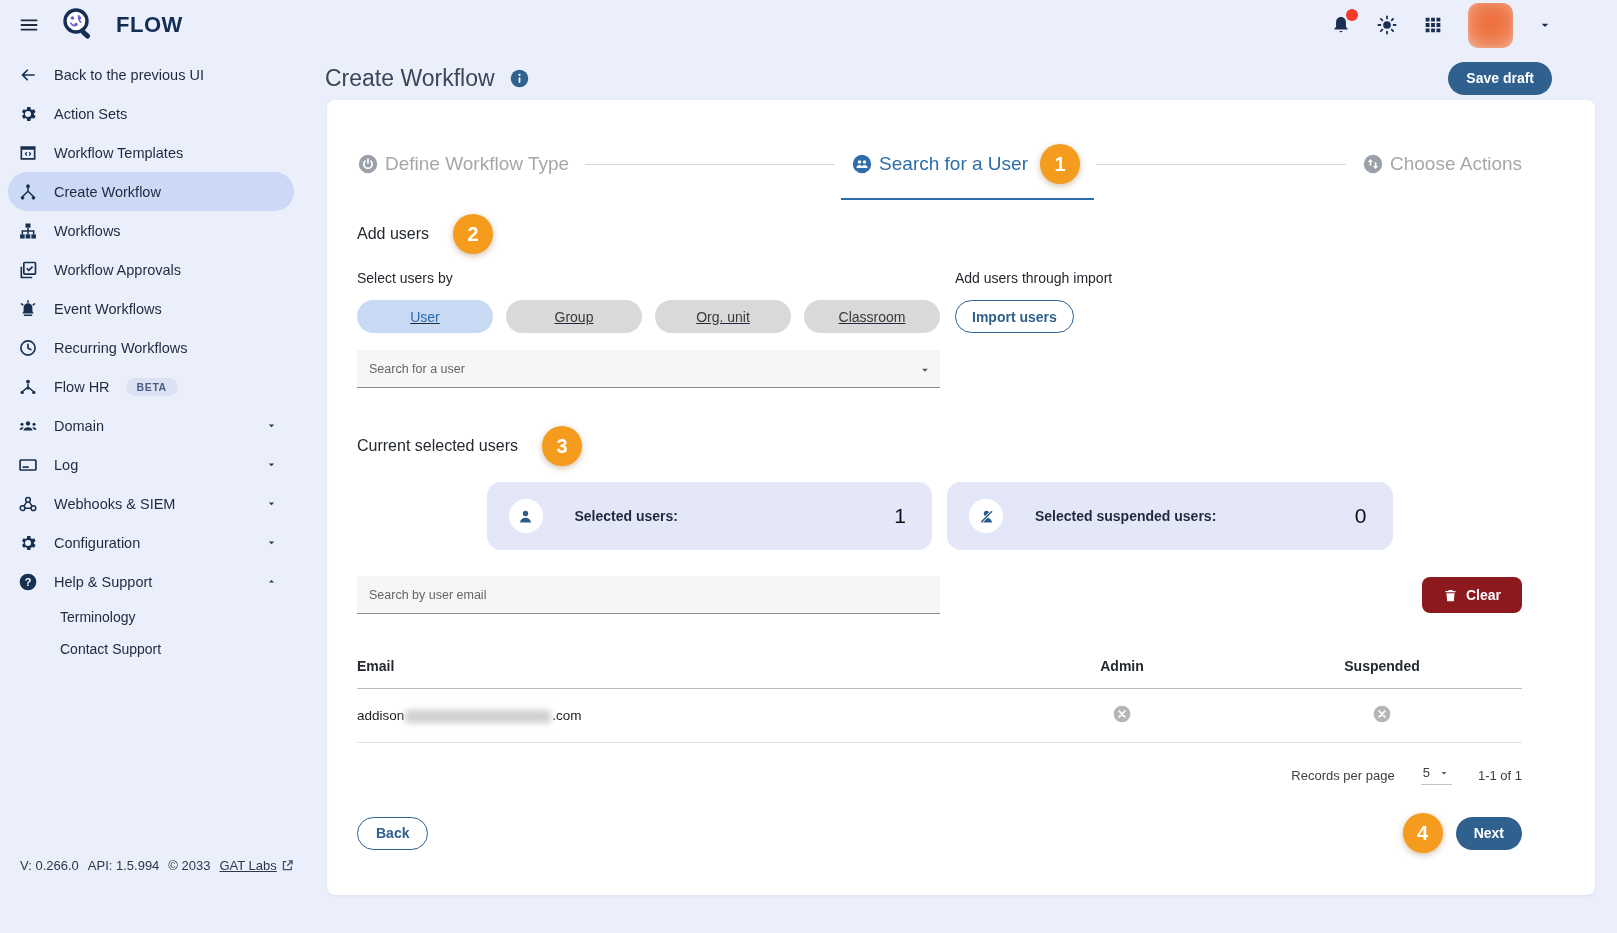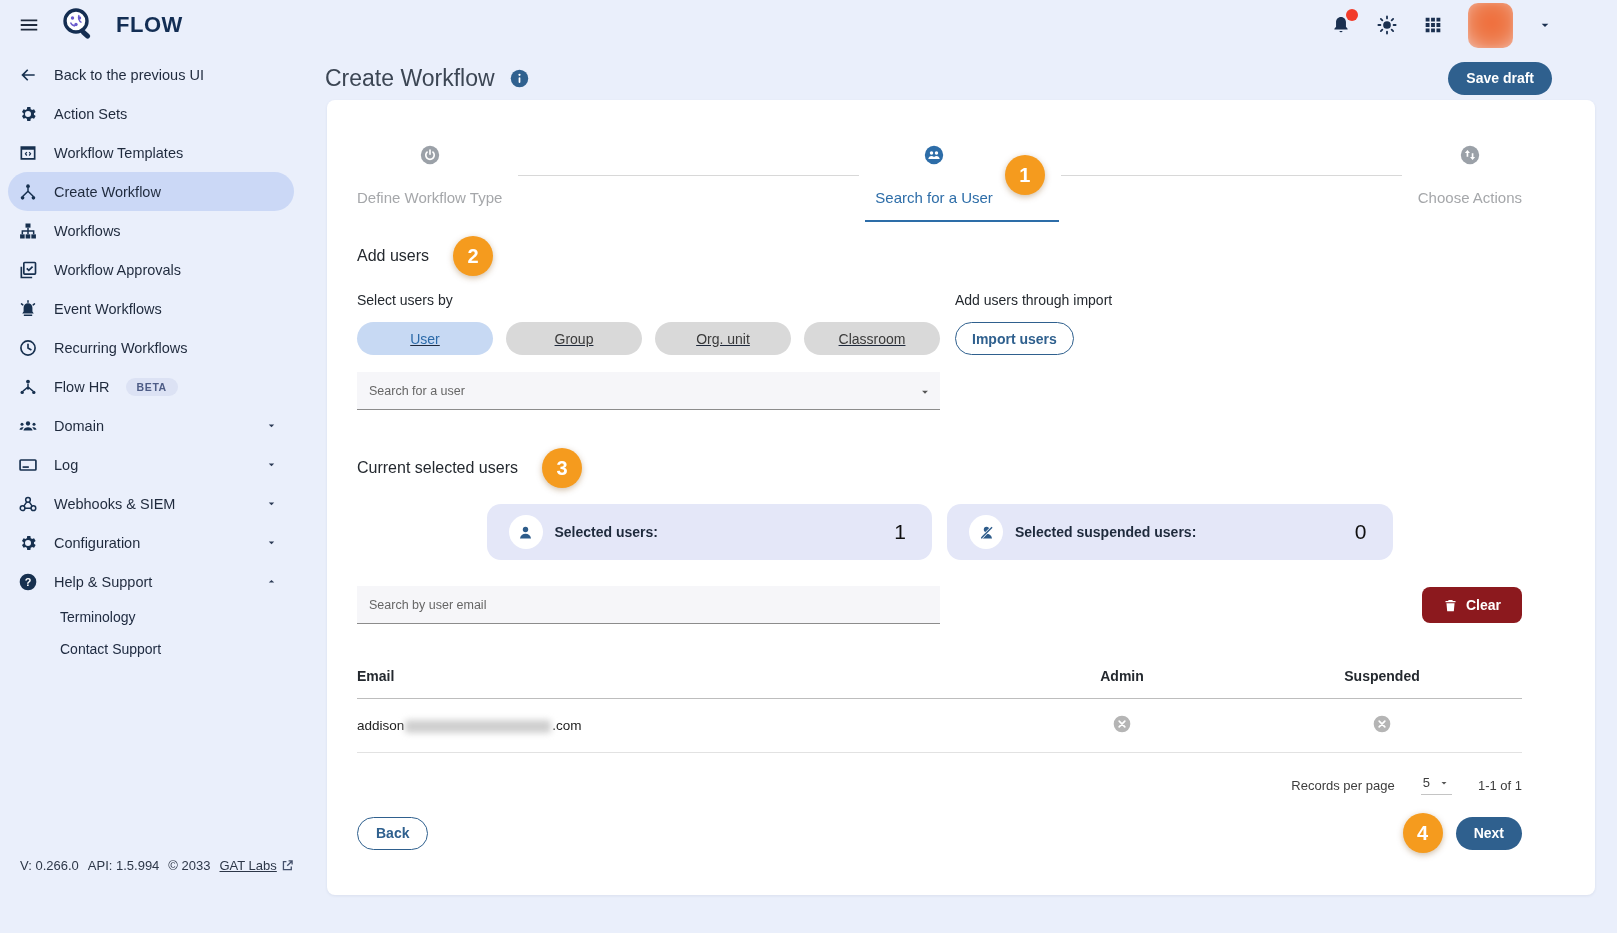--- a/index.html
+++ b/index.html
@@ -52,21 +52,21 @@
   .title { font-size:23px; color:#3C4654; }
   .info-ic { margin-left:14px; display:flex; cursor:pointer; }
   .btn-primary { margin-left:auto; background:#2F608E; color:#fff; border:none; border-radius:18px;
     height:33px; padding:0 18px; font-size:14px; font-weight:600; cursor:pointer; font-family:inherit; }
 
   .card { margin:4px 22px 0 27px; background:#fff; border-radius:8px;
     box-shadow:0 1px 3px rgba(30,50,90,.08); height:795px; padding:44px 73px 0 30px; position:relative; }
 
   
   .stepper { display:flex; align-items:center; }
-  .step { display:flex; align-items:center; gap:23px; font-size:15px; color:#A5A7AA; cursor:pointer; white-space:nowrap;flex-direction:column; }
+  .step { display:flex; align-items:center; gap:6px; font-size:19px; color:#A5A7AA; cursor:pointer; white-space:nowrap; }
   .step.active-txt { color:#2D6DA8; }
   .active-wrap { display:flex; align-items:center; gap:12px; position:relative; }
   .active-wrap::after { content:""; position:absolute; left:-10px; right:-14px; bottom:-16px; height:2px; background:#2D6DA8; }
   .connector { flex:1; height:0; border-top:1px solid #D8D8D8; margin:0 16px; }
   .num-badge { width:40px; height:40px; border-radius:50%; background:#F59B1E; color:#fff;
     font-size:20px; font-weight:700; display:flex; align-items:center; justify-content:center;
     box-shadow:0 2px 6px rgba(120,70,0,.35); flex:none; }
 
   
   .section-head { display:flex; align-items:center; gap:24px; font-size:16px; color:#24292f; }
@@ -84,22 +84,22 @@
 
   .search-field { margin-top:17px; width:583px; position:relative; }
   input.underline { width:100%; height:38px; background:#F6F6F9; border:none; border-bottom:1px solid #8C8C8C;
     padding:0 30px 0 12px; font-size:12.5px; font-family:inherit; color:#333; }
   input.underline::placeholder { color:#666; }
   .caret-abs { position:absolute; right:8px; top:13px; color:#555; display:flex; cursor:pointer; }
 
   
   .cur-sel { margin-top:38px; }
   .cards-row { display:flex; gap:15px; width:906px; margin:16px auto 0; }
-  .sel-card { flex:1; background:#E4E7F8; border-radius:14px; height:56px; display:flex; align-items:center;
-    padding:0 26px 0 22px; gap:12px; }
+  .sel-card { flex:1; background:#E4E7F8; border-radius:14px; height:68px; display:flex; align-items:center;
+    padding:0 26px 0 22px; gap:32px; }
   .sel-icon { width:34px; height:34px; background:#fff; border-radius:50%; display:flex; align-items:center;
     justify-content:center; flex:none; }
   .sel-label { font-size:14px; font-weight:700; color:#1E2A3C; }
   .sel-count { margin-left:auto; font-size:21px; font-weight:500; color:#111; }
 
   .email-row { display:flex; margin-top:26px; align-items:center; }
   .btn-danger { margin-left:auto; background:#8C191E; color:#fff; border:none; border-radius:8px; height:36px;
     width:100px; display:flex; align-items:center; justify-content:center; gap:8px; font-size:14px;
     font-weight:600; cursor:pointer; font-family:inherit; }
 

